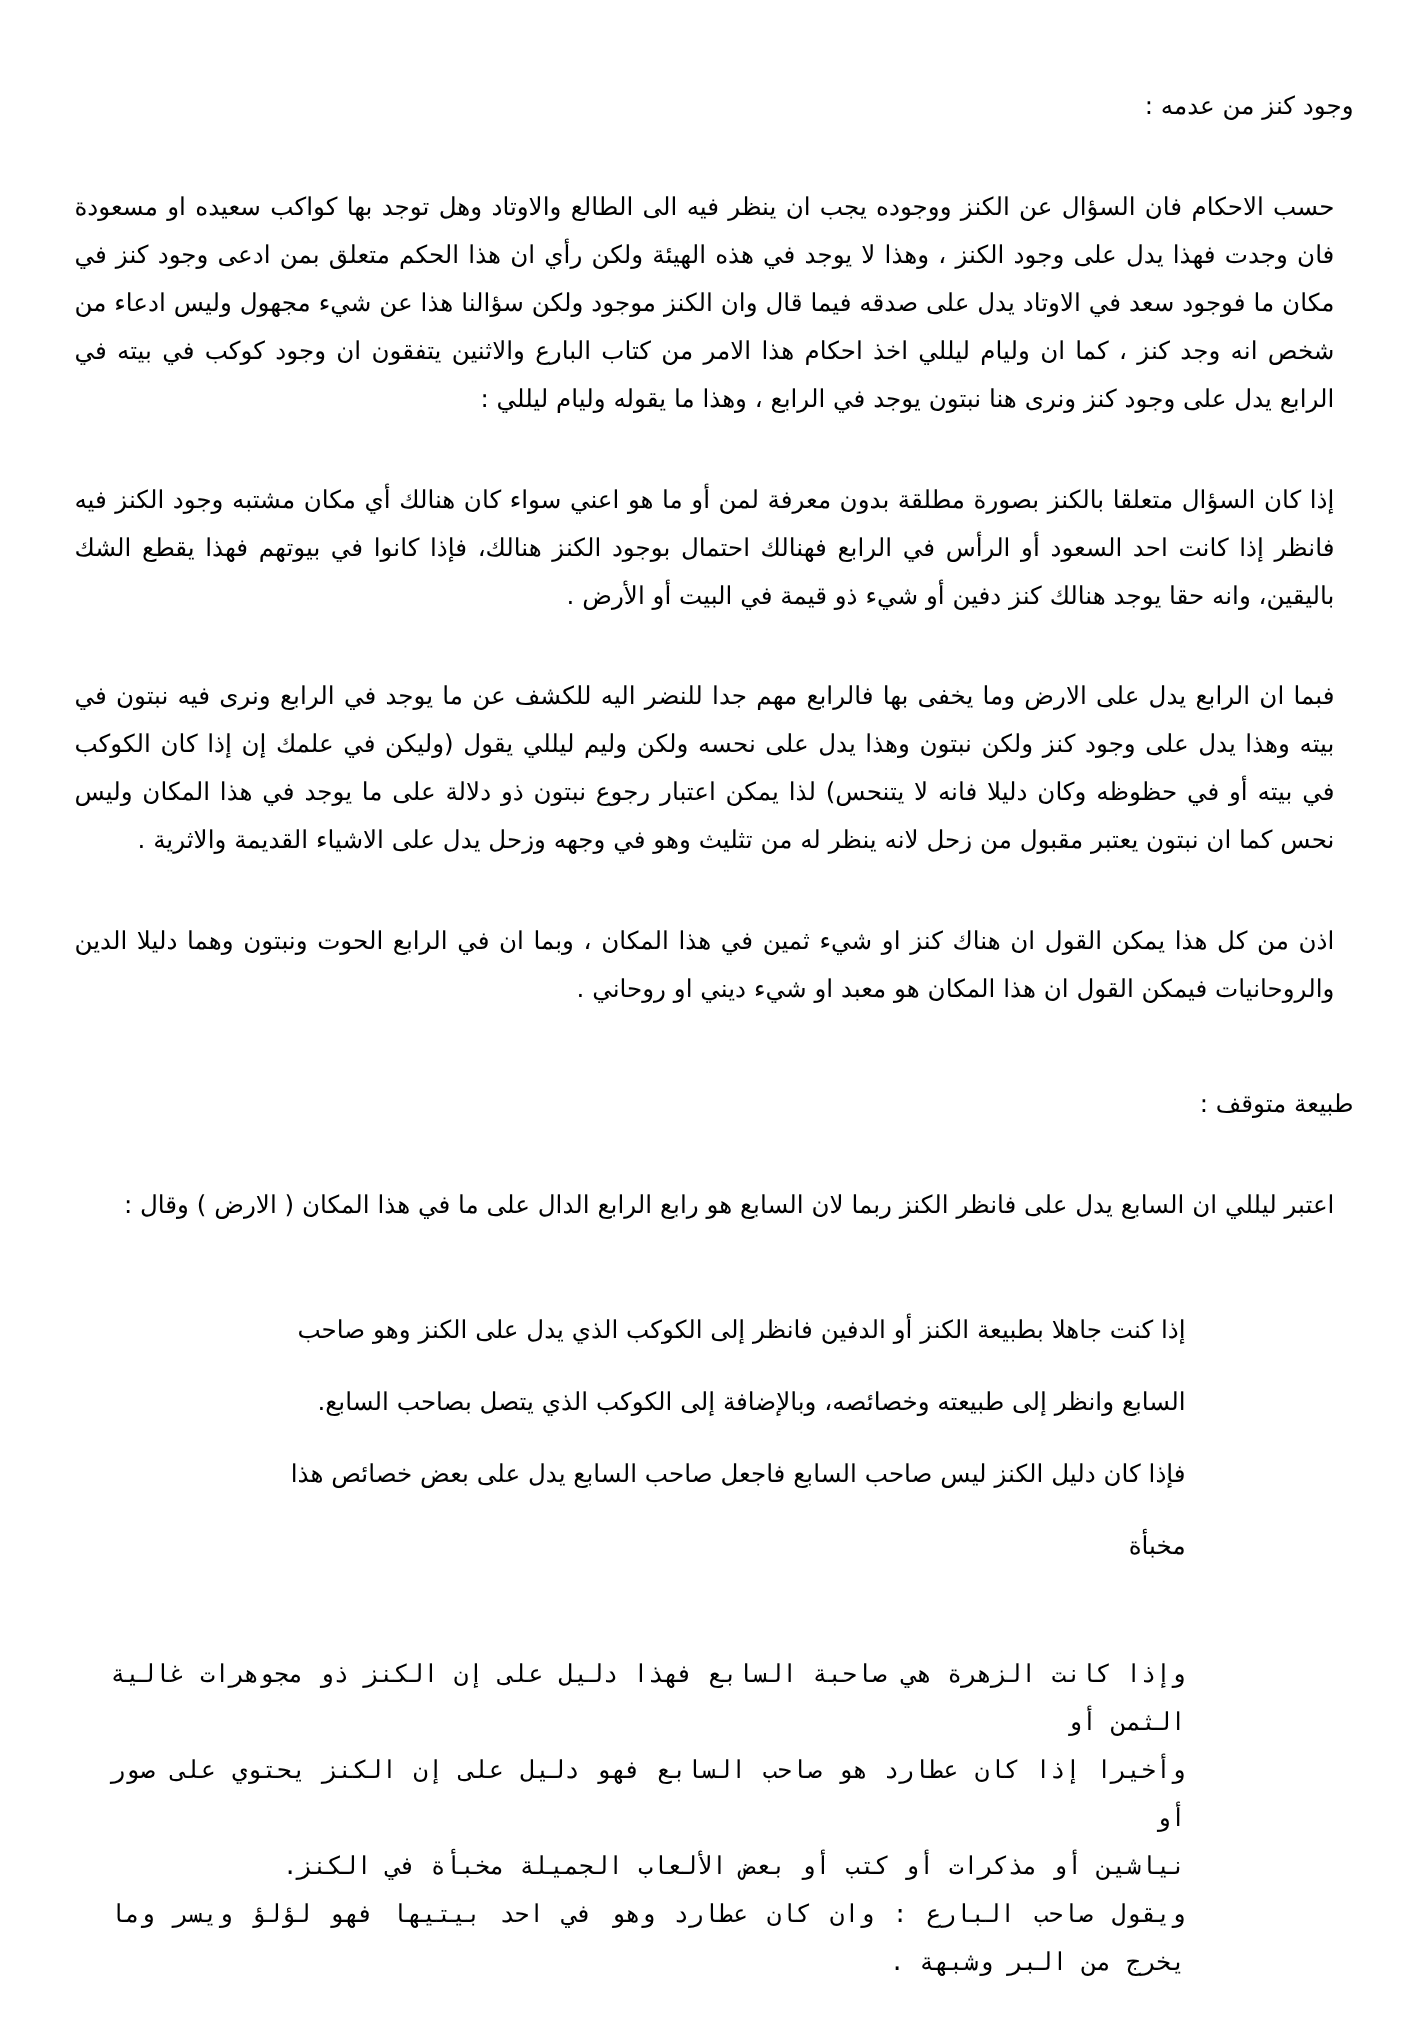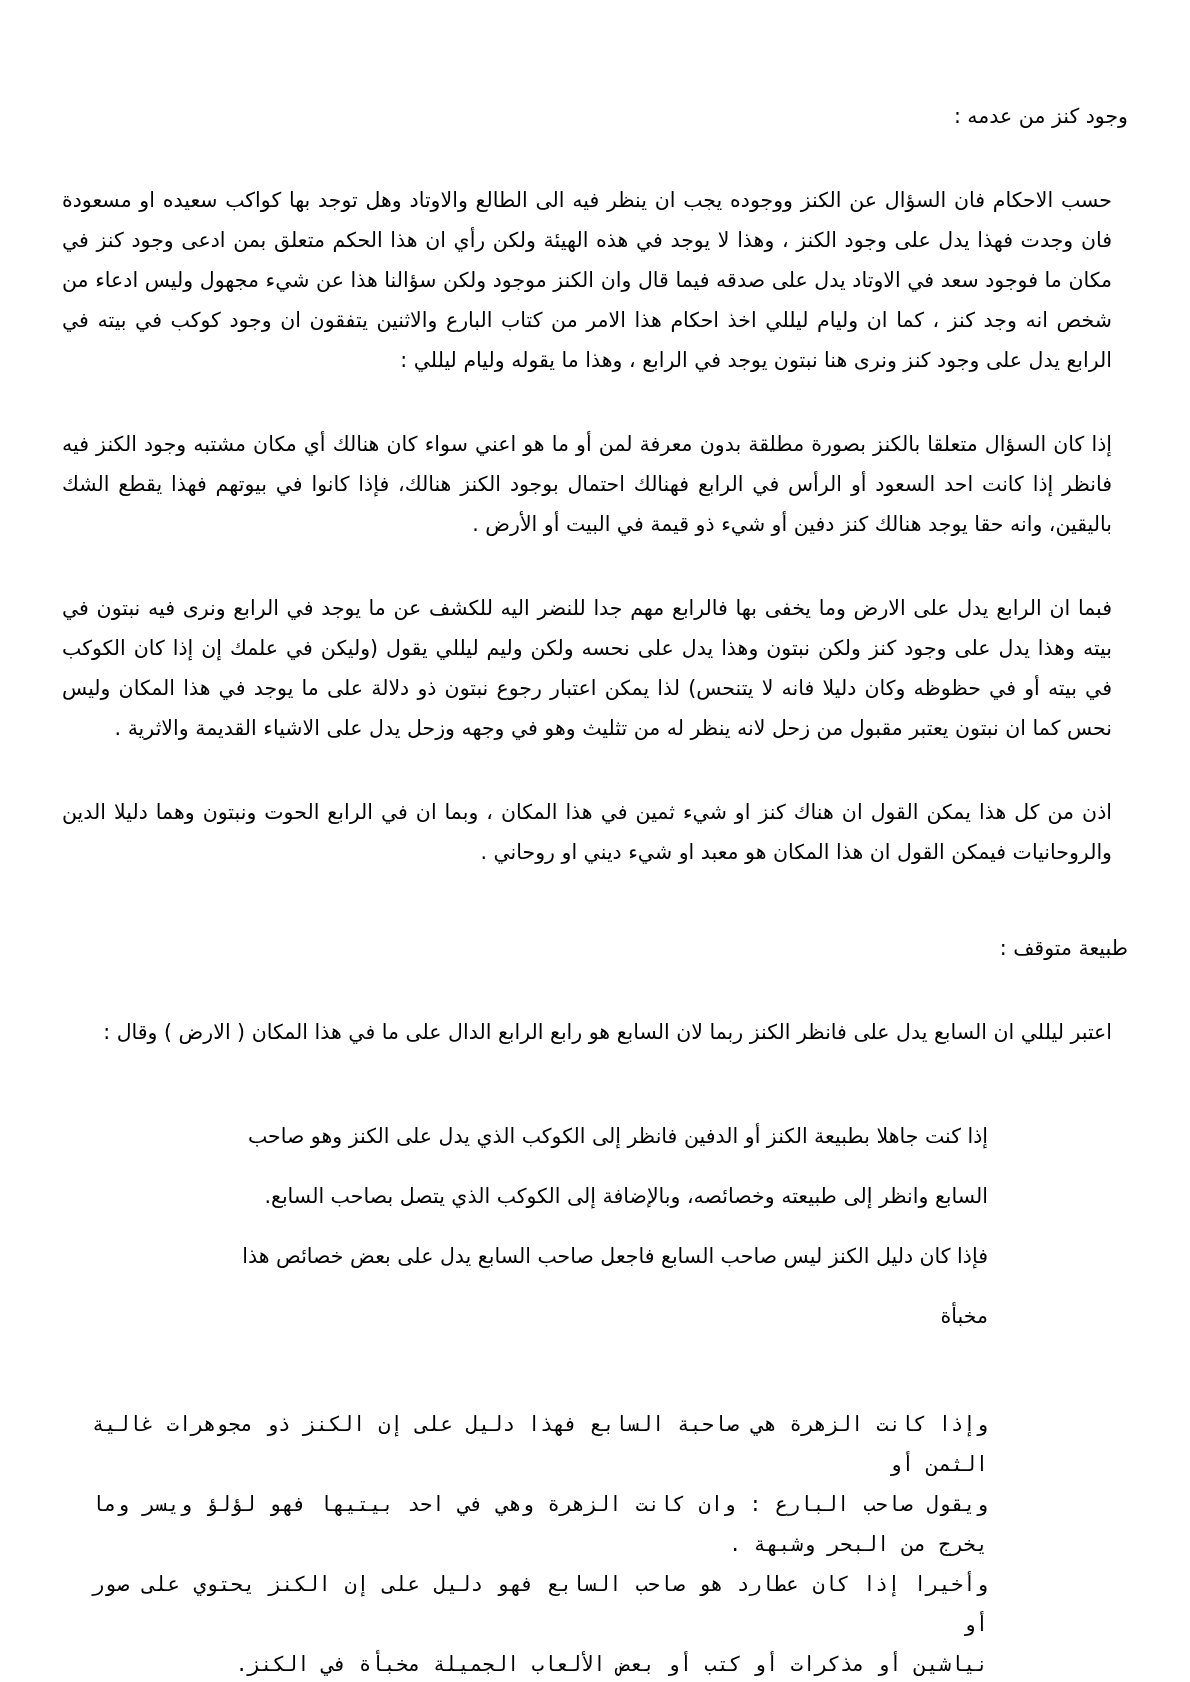--- a/index.html
+++ b/index.html
@@ -12,21 +12,21 @@
     font-family: "DejaVu Sans", "Liberation Sans", sans-serif;
     color: #000000;
   }
   .page {
     position: relative;
     width: 1190px;
     height: 1682px;
     margin: 0 auto;
     background: #ffffff;
     box-sizing: border-box;
-    padding: 96px 62px 60px 62px;
+    padding: 68px 62px 60px 62px;
     overflow: hidden;
   }
   .doc-body {
     direction: rtl;
     text-align: justify;
     text-align-last: right;
     font-size: 20.5px;
     line-height: 40px;
     color: #000000;
   }
@@ -121,21 +121,20 @@
       <div class="qline">مخبأة</div>
     </div>
 
     <div class="spacer-sm"></div>
 
 
     <div class="spacer-md"></div>
 
     <div class="list-block">
       <div class="qline">وإذا كانت الزهرة هي صاحبة السابع فهذا دليل على إن الكنز ذو مجوهرات غالية الثمن أو</div>
-      <div class="qline gap">ويقول صاحب البارع : وان كانت الزهرة وهي في احد بيتيها فهو لؤلؤ ويسر وما يخرج من البحر وشبهة .</div>
       <div class="qline gap">وأخيرا إذا كان عطارد هو صاحب السابع فهو دليل على إن الكنز يحتوي على صور أو</div>
       <div class="qline">نياشين أو مذكرات أو كتب أو بعض الألعاب الجميلة مخبأة في الكنز.</div>
       <div class="qline gap">ويقول صاحب البارع : وان كان عطارد وهو في احد بيتيها فهو لؤلؤ ويسر وما يخرج من البر وشبهة .</div>
     </div>
 
     <div class="spacer-lg"></div>
 
   </div>
 </div>
 

